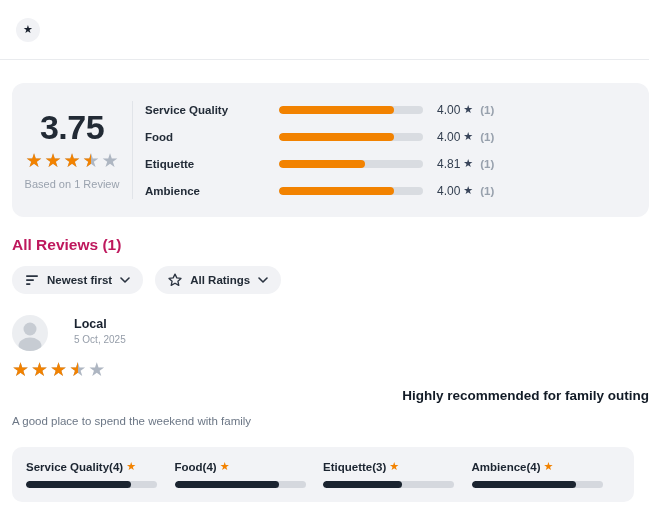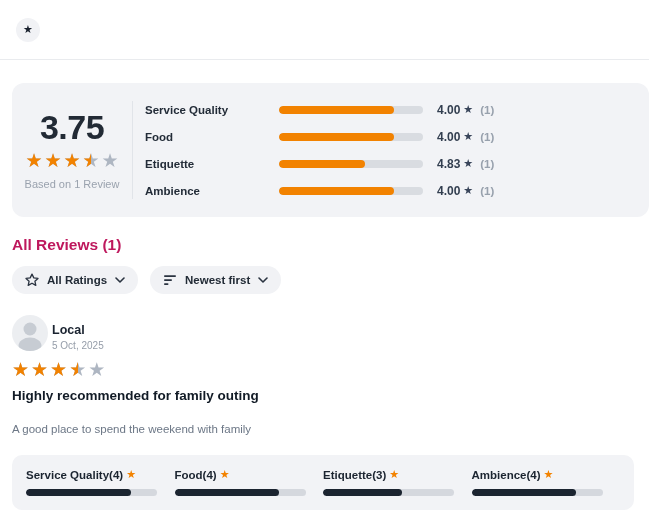--- a/index.html
+++ b/index.html
@@ -24,39 +24,39 @@
   .summary-average { font-size:34px; font-weight:700; color:#222a35; line-height:1; letter-spacing:-0.5px; }
   .summary-stars { margin-top:7px; font-size:19px; line-height:19px; display:flex; gap:2px; }
   .summary-basedon { margin-top:8px; font-size:11px; color:#9aa2ae; }
   .v-divider { width:1px; height:98px; background:#e1e4e9; flex:0 0 auto; }
   .summary-right { flex:1; padding-left:12px; }
   .cat-row { height:27px; display:flex; align-items:center; }
   .cat-label { width:134px; font-size:11.5px; font-weight:700; color:#232c38; }
   .bar-track { width:144px; height:8px; background:#d9dce1; border-radius:4px; overflow:hidden; }
   .bar-fill { height:100%; background:#f28200; border-radius:4px; }
   .cat-value { margin-left:14px; display:flex; align-items:center; }
-  .cat-value .num { font-size:12px; font-weight:700; color:#323e4f; }
+  .cat-value .num { font-size:12px; font-weight:400; color:#323e4f; }
   .cat-value .vstar { font-size:11px; color:#39455a; margin-left:3px; }
   .cat-value .count { font-size:11.5px; font-weight:600; color:#98a1ad; margin-left:7px; }
   
   .section-heading { margin:19px 0 0 12px; font-size:15.5px; font-weight:700; color:#be185d; }
   .filters { margin:12px 0 0 12px; display:flex; gap:12px; }
   .pill { height:28px; padding:0 13px; border-radius:15px; background:#f1f2f5;
     display:inline-flex; align-items:center; gap:8px; border:none; cursor:pointer;
     font-family:inherit; font-size:11.5px; font-weight:600; color:#222b36; }
   .pill svg { display:block; }
   
-  .review-head { margin:21px 0 0 12px; display:flex; gap:4px;align-items:flex-end; }
+  .review-head { margin:21px 0 0 12px; display:flex; gap:26px; }
   .avatar { width:36px; height:36px; border-radius:50%; background:#eceef1;
     overflow:hidden; flex:0 0 auto; }
   .author { margin-top:2px; font-size:12.5px; font-weight:700; color:#1a2330; }
   .date { margin-top:3px; font-size:10px; color:#959da9; }
   .review-stars { margin:9px 0 0 12px; font-size:19px; line-height:19px; display:flex; gap:2px; }
-  .review-title { margin:9px 0 0 12px; font-size:13.5px; font-weight:700; color:#121b26; }
-  .review-body { margin:20px 0 0 12px; font-size:11.5px; color:#6c7786; }
+  .review-title { margin:9px 0 0 12px; font-size:13.5px; font-weight:700; color:#121b26;text-align:right; }
+  .review-body { margin:12px 0 0 12px; font-size:11.5px; color:#6c7786; }
   
   .chips { margin:20px 0 0 12px; width:622px; background:#f2f3f6; border-radius:10px;
     padding:13px 14px 14px; display:flex; }
   .chip { width:155px; }
   .chip-head { display:flex; align-items:center; }
   .chip-label { font-size:11.5px; font-weight:700; color:#1b2430; }
   .chip-star { font-size:11px; color:#f28200; margin-left:3px; }
   .chip-track { margin-top:8px; width:131px; height:7px; background:#d5d8de;
     border-radius:4px; overflow:hidden; }
   .chip-fill { height:100%; background:#1b2430; border-radius:4px; }
@@ -109,21 +109,21 @@
         <span class="count">(1)</span>
       </div>
     </div>
 
     <div class="cat-row">
       <div class="cat-label">Etiquette</div>
       <div class="bar-track">
           <div class="bar-fill" style="width: 60%;"></div>
         </div>
       <div class="cat-value">
-        <span class="num">4.83</span>
+        <span class="num">4.81</span>
         <span class="vstar">★</span>
         <span class="count">(1)</span>
       </div>
     </div>
 
     <div class="cat-row">
       <div class="cat-label">Ambience</div>
       <div class="bar-track">
           <div class="bar-fill" style="width: 80%;"></div>
         </div>
@@ -133,50 +133,50 @@
         <span class="count">(1)</span>
       </div>
     </div>
 
   </div>
 </div>
 
 <div class="section-heading">All Reviews (1)</div>
 
 <div class="filters">
-  <button class="pill">
-    <span>
-      <svg width="14" height="14" viewBox="0 0 14 14">
-          <path d="M7 1.1 L8.8 4.9 L13 5.4 L9.9 8.2 L10.8 12.4 L7 10.2 L3.2 12.4 L4.1 8.2 L1 5.4 L5.2 4.9 Z" fill="none" stroke="#2a3340" stroke-width="1.3" stroke-linejoin="round"></path>
-        </svg>
-    </span>
-    <span>All Ratings</span>
-    <span>
-      <svg width="10" height="6" viewBox="0 0 10 6">
-          <polyline points="1,1 5,5 9,1" fill="none" stroke="#2a3340" stroke-width="1.6" stroke-linecap="round" stroke-linejoin="round"></polyline>
-        </svg>
-    </span>
-  </button>
   <button class="pill">
     <span>
       <svg width="14" height="12" viewBox="0 0 14 12">
           <g fill="#2a3340">
             <rect x="1" y="1.2" width="12" height="1.7" rx="0.85"></rect>
             <rect x="1" y="5.2" width="8" height="1.7" rx="0.85"></rect>
             <rect x="1" y="9.2" width="4.5" height="1.7" rx="0.85"></rect>
           </g>
         </svg>
     </span>
     <span>Newest first</span>
     <span>
       <svg width="10" height="6" viewBox="0 0 10 6">
           <polyline points="1,1 5,5 9,1" fill="none" stroke="#2a3340" stroke-width="1.6" stroke-linecap="round" stroke-linejoin="round"></polyline>
         </svg>
     </span>
   </button>
+  <button class="pill">
+    <span>
+      <svg width="14" height="14" viewBox="0 0 14 14">
+          <path d="M7 1.1 L8.8 4.9 L13 5.4 L9.9 8.2 L10.8 12.4 L7 10.2 L3.2 12.4 L4.1 8.2 L1 5.4 L5.2 4.9 Z" fill="none" stroke="#2a3340" stroke-width="1.3" stroke-linejoin="round"></path>
+        </svg>
+    </span>
+    <span>All Ratings</span>
+    <span>
+      <svg width="10" height="6" viewBox="0 0 10 6">
+          <polyline points="1,1 5,5 9,1" fill="none" stroke="#2a3340" stroke-width="1.6" stroke-linecap="round" stroke-linejoin="round"></polyline>
+        </svg>
+    </span>
+  </button>
 </div>
 
 <div class="review-head">
   <div class="avatar">
     <svg width="36" height="36" viewBox="0 0 36 36">
         <circle cx="18" cy="14" r="6.5" fill="#c7ccd3"></circle>
         <ellipse cx="18" cy="31" rx="11.5" ry="8.5" fill="#c7ccd3"></ellipse>
       </svg>
   </div>
   <div>

